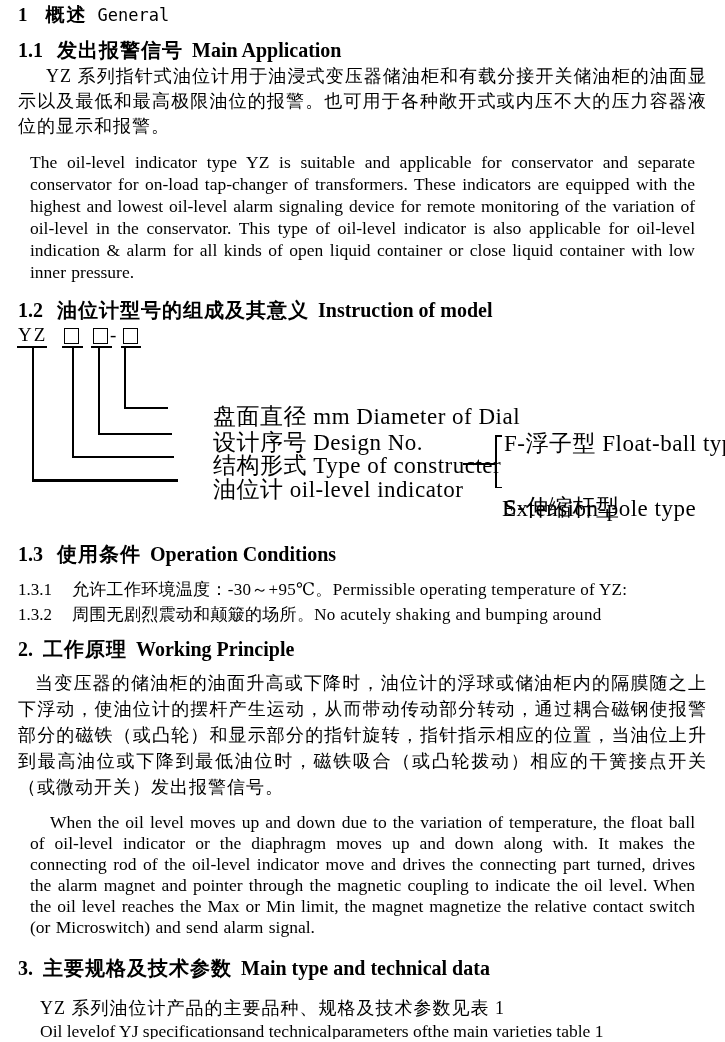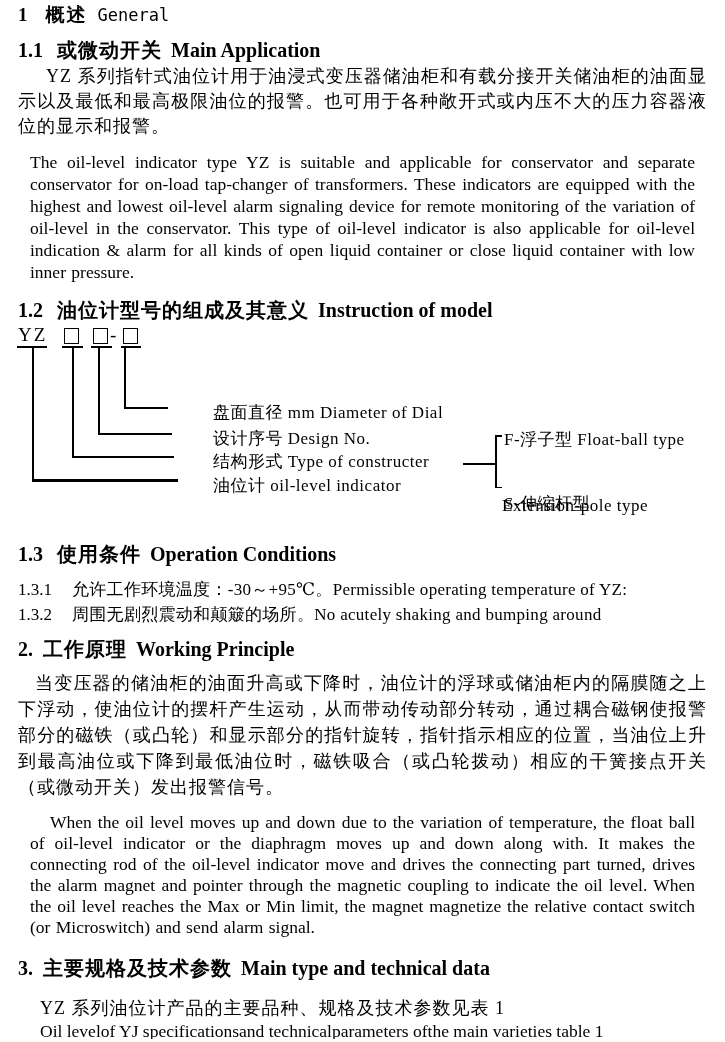--- a/index.html
+++ b/index.html
@@ -35,38 +35,38 @@
   .cond-row{font-size:17px;line-height:25px;white-space:nowrap;}
   .cond-num{display:inline-block;width:54px;}
   .cond-text{letter-spacing:0.3px;}
 
   
   .diagram{position:relative;height:205px;margin-top:0;}
   .seg{position:absolute;font-size:19px;letter-spacing:2px;}
   .model-box{position:absolute;width:13px;height:14px;border:1.5px solid #000;top:4px;}
   .u{position:absolute;height:1.5px;background:#000;top:22px;}
   .dline{position:absolute;background:#000;}
-  .dlabel{position:absolute;font-size:17px;white-space:nowrap;letter-spacing:0.5px;text-align:right;}
+  .dlabel{position:absolute;font-size:23px;white-space:nowrap;letter-spacing:0.5px;text-align:right;}
 
   
   .intro-zh{margin-top:14px;padding-left:22px;font-size:18px;letter-spacing:1px;line-height:24px;}
   .intro-en{padding-left:22px;font-size:17.5px;line-height:22px;}
   .table-caption{text-align:center;font-size:17px;line-height:22px;}
 </style>
 </head>
 <body>
 
 <div class="page">
 
   <div class="heading h-top">
     <span class="h-num">1</span><span class="h-zh">概述</span><span class="h-en">General</span>
   </div>
 
   <div class="heading h-sub h-11">
-    <span class="h-num">1.1</span><span class="h-zh">或微动开关</span><span class="h-en">Main Application</span>
+    <span class="h-num">1.1</span><span class="h-zh">发出报警信号</span><span class="h-en">Main Application</span>
   </div>
 
   <p class="para-zh para-zh-1">YZ 系列指针式油位计用于油浸式变压器储油柜和有载分接开关储油柜的油面显示以及最低和最高极限油位的报警。也可用于各种敞开式或内压不大的压力容器液位的显示和报警。</p>
   <p class="para-en para-en-1">The oil-level indicator type YZ is suitable and applicable for conservator and separate conservator for on-load tap-changer of transformers. These indicators are equipped with the highest and lowest oil-level alarm signaling device for remote monitoring of the variation of oil-level in the conservator. This type of oil-level indicator is also applicable for oil-level indication &amp; alarm for all kinds of open liquid container or close liquid container with low inner pressure.</p>
 
   <div class="heading h-sub h-12">
     <span class="h-num">1.2</span><span class="h-zh">油位计型号的组成及其意义</span><span class="h-en">Instruction of model</span>
   </div>
 
   <div class="diagram">

